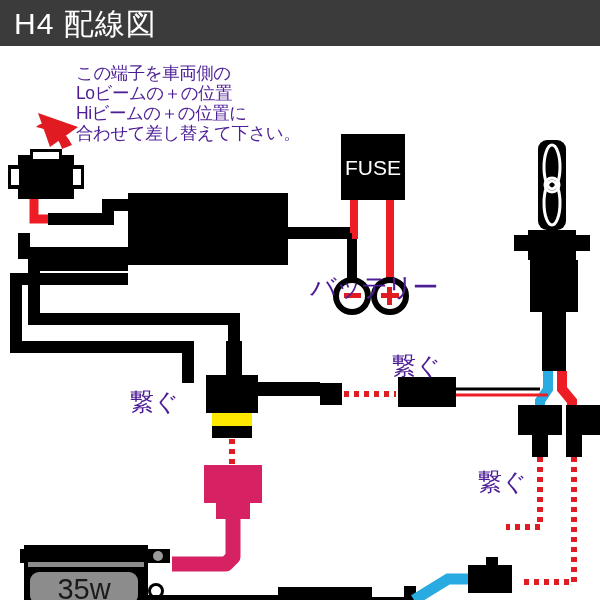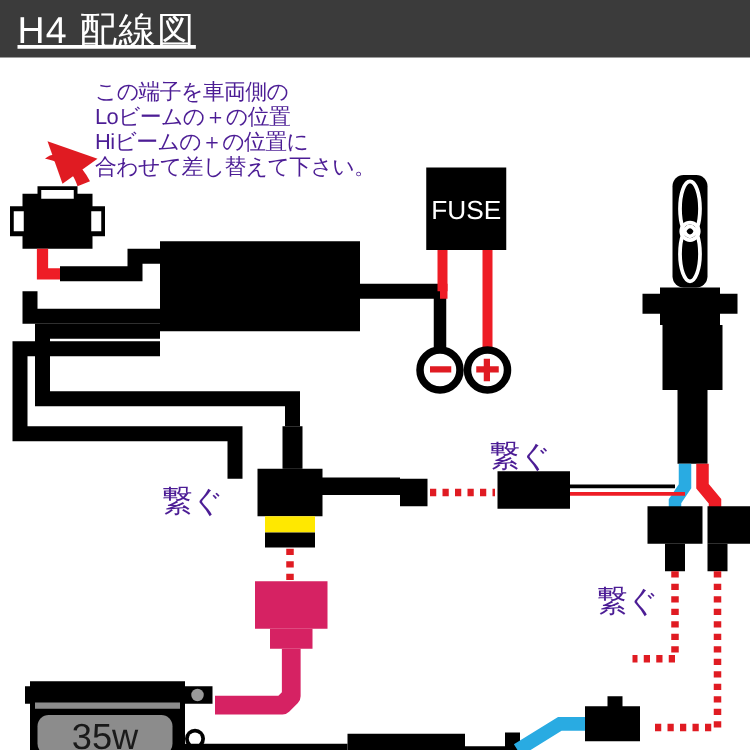--- a/index.html
+++ b/index.html
@@ -22,21 +22,20 @@
     width: 600px; height: 46px;
     background: #3b3b3b;
   }
   #header-title {
     position: absolute;
     left: 14px; top: 4px;
     font-size: 30px;
     color: #ffffff;
     letter-spacing: 1px;
     white-space: nowrap;
-    text-decoration: underline;
   }
   
   #diagram {
     position: absolute;
     left: 0; top: 46px;
     width: 600px; height: 554px; margin-top: 37px;
   }
   #diagram svg { display: block; }
   
   .anno {
@@ -231,20 +230,21 @@
       <path d="M574,374 L574,499 L520,499" stroke="#e01b22" stroke-width="6" stroke-dasharray="5 5" fill="none"></path>
 
     </svg>
   </div>
 
   <div class="anno" id="note-instruction">この端子を車両側の
 Loビームの＋の位置
 Hiビームの＋の位置に
 合わせて差し替えて下さい。</div>
 
+  <div class="anno" id="label-battery">バッテリー</div>
 
   <div class="anno" id="label-connect-1">繋ぐ</div>
 
   <div class="anno" id="label-connect-2">繋ぐ</div>
 
   <div class="anno" id="label-connect-3">繋ぐ</div>
 
 </div>
 
 </body></html>

